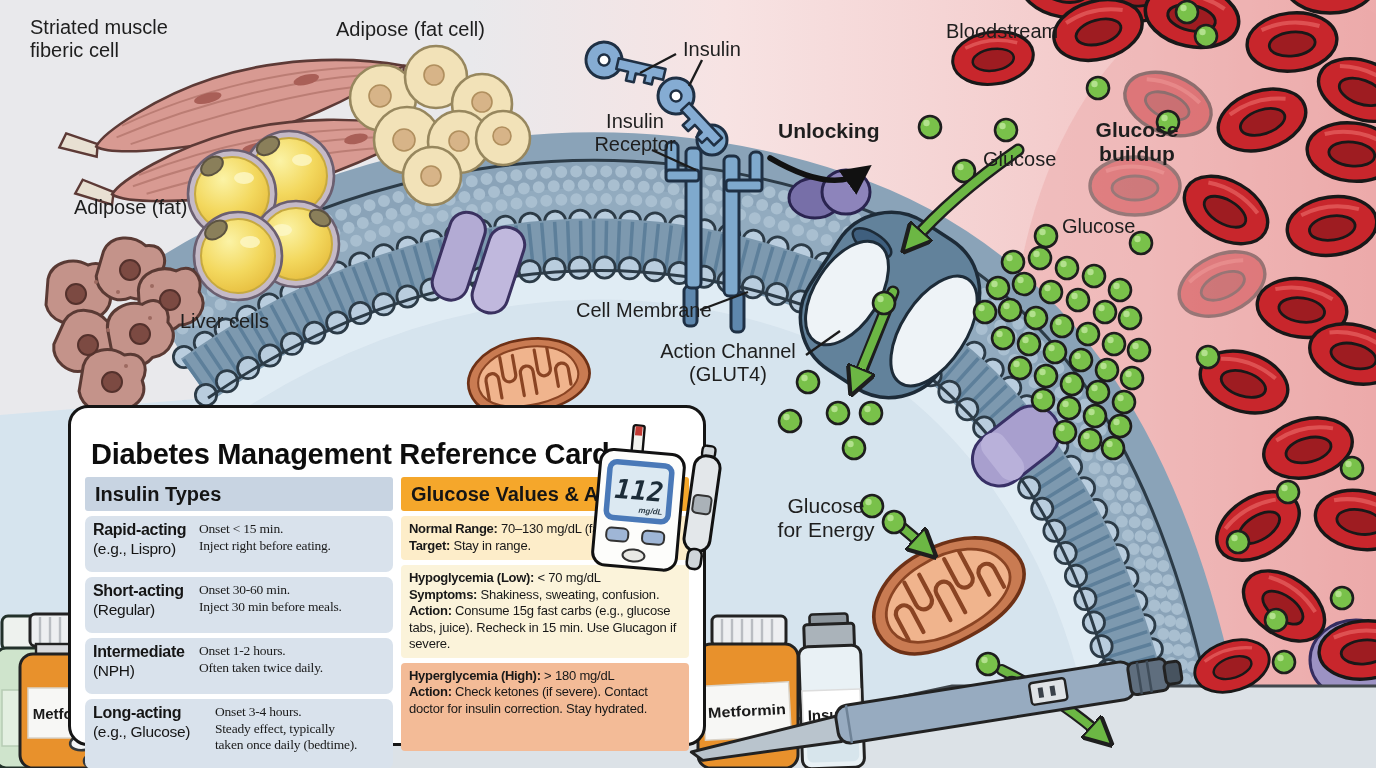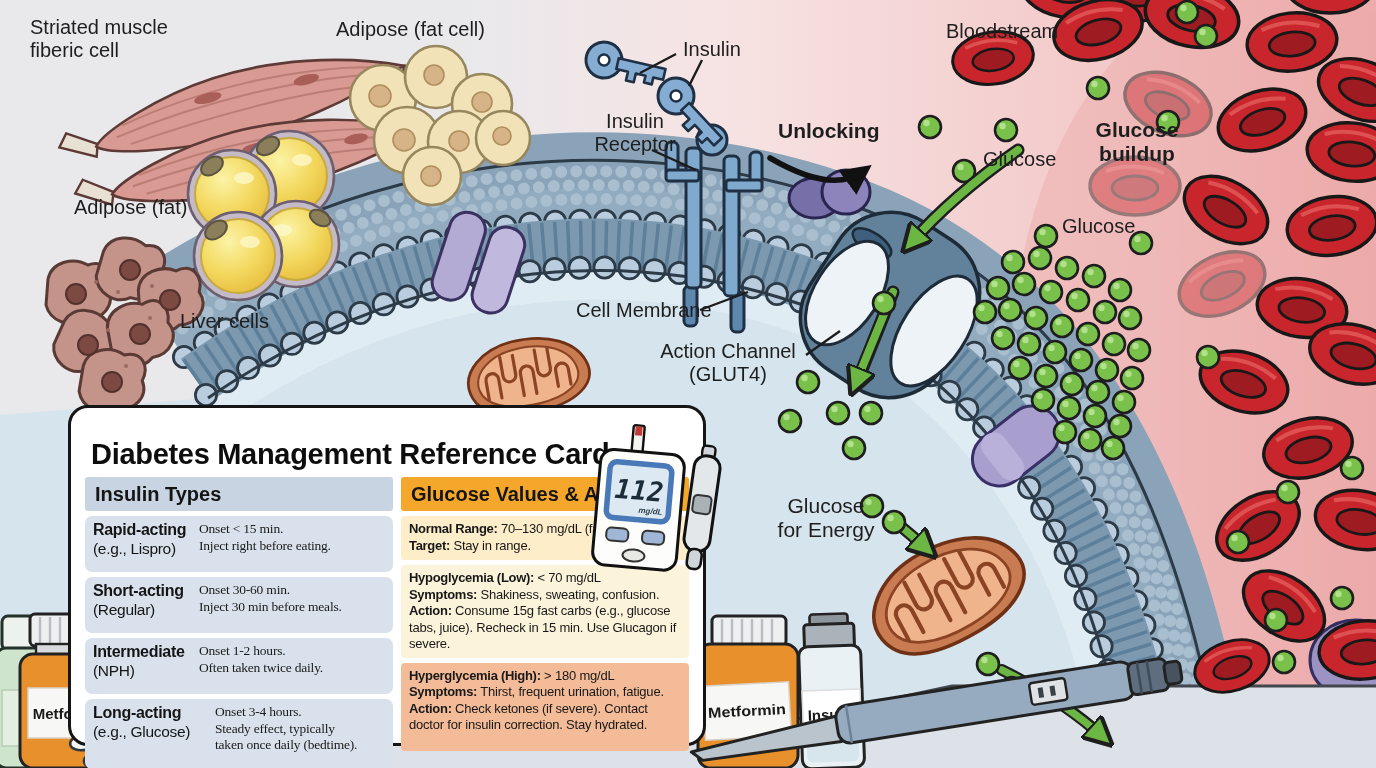--- a/index.html
+++ b/index.html
@@ -546,20 +546,19 @@
       </div>
 
       <div class="gsec g-hypo">
         <div class="gline"><b>Hypoglycemia (Low):</b><span> &lt; 70 mg/dL</span></div>
         <div class="gline"><b>Symptoms:</b><span> Shakiness, sweating, confusion.</span></div>
         <div class="gline"><b>Action:</b><span> Consume 15g fast carbs (e.g., glucose tabs, juice). Recheck in 15 min. Use Glucagon if severe.</span></div>
       </div>
 
       <div class="gsec g-hyper">
         <div class="gline"><b>Hyperglycemia (High):</b><span> &gt; 180 mg/dL</span></div>
-        <div class="gline"><b>Symptoms:</b><span> Thirst, frequent urination, fatigue.</span></div>
         <div class="gline"><b>Action:</b><span> Check ketones (if severe). Contact doctor for insulin correction. Stay hydrated.</span></div>
       </div>
     </div>
   </div>
 </div>
 
 </div>
 
 </body></html>

